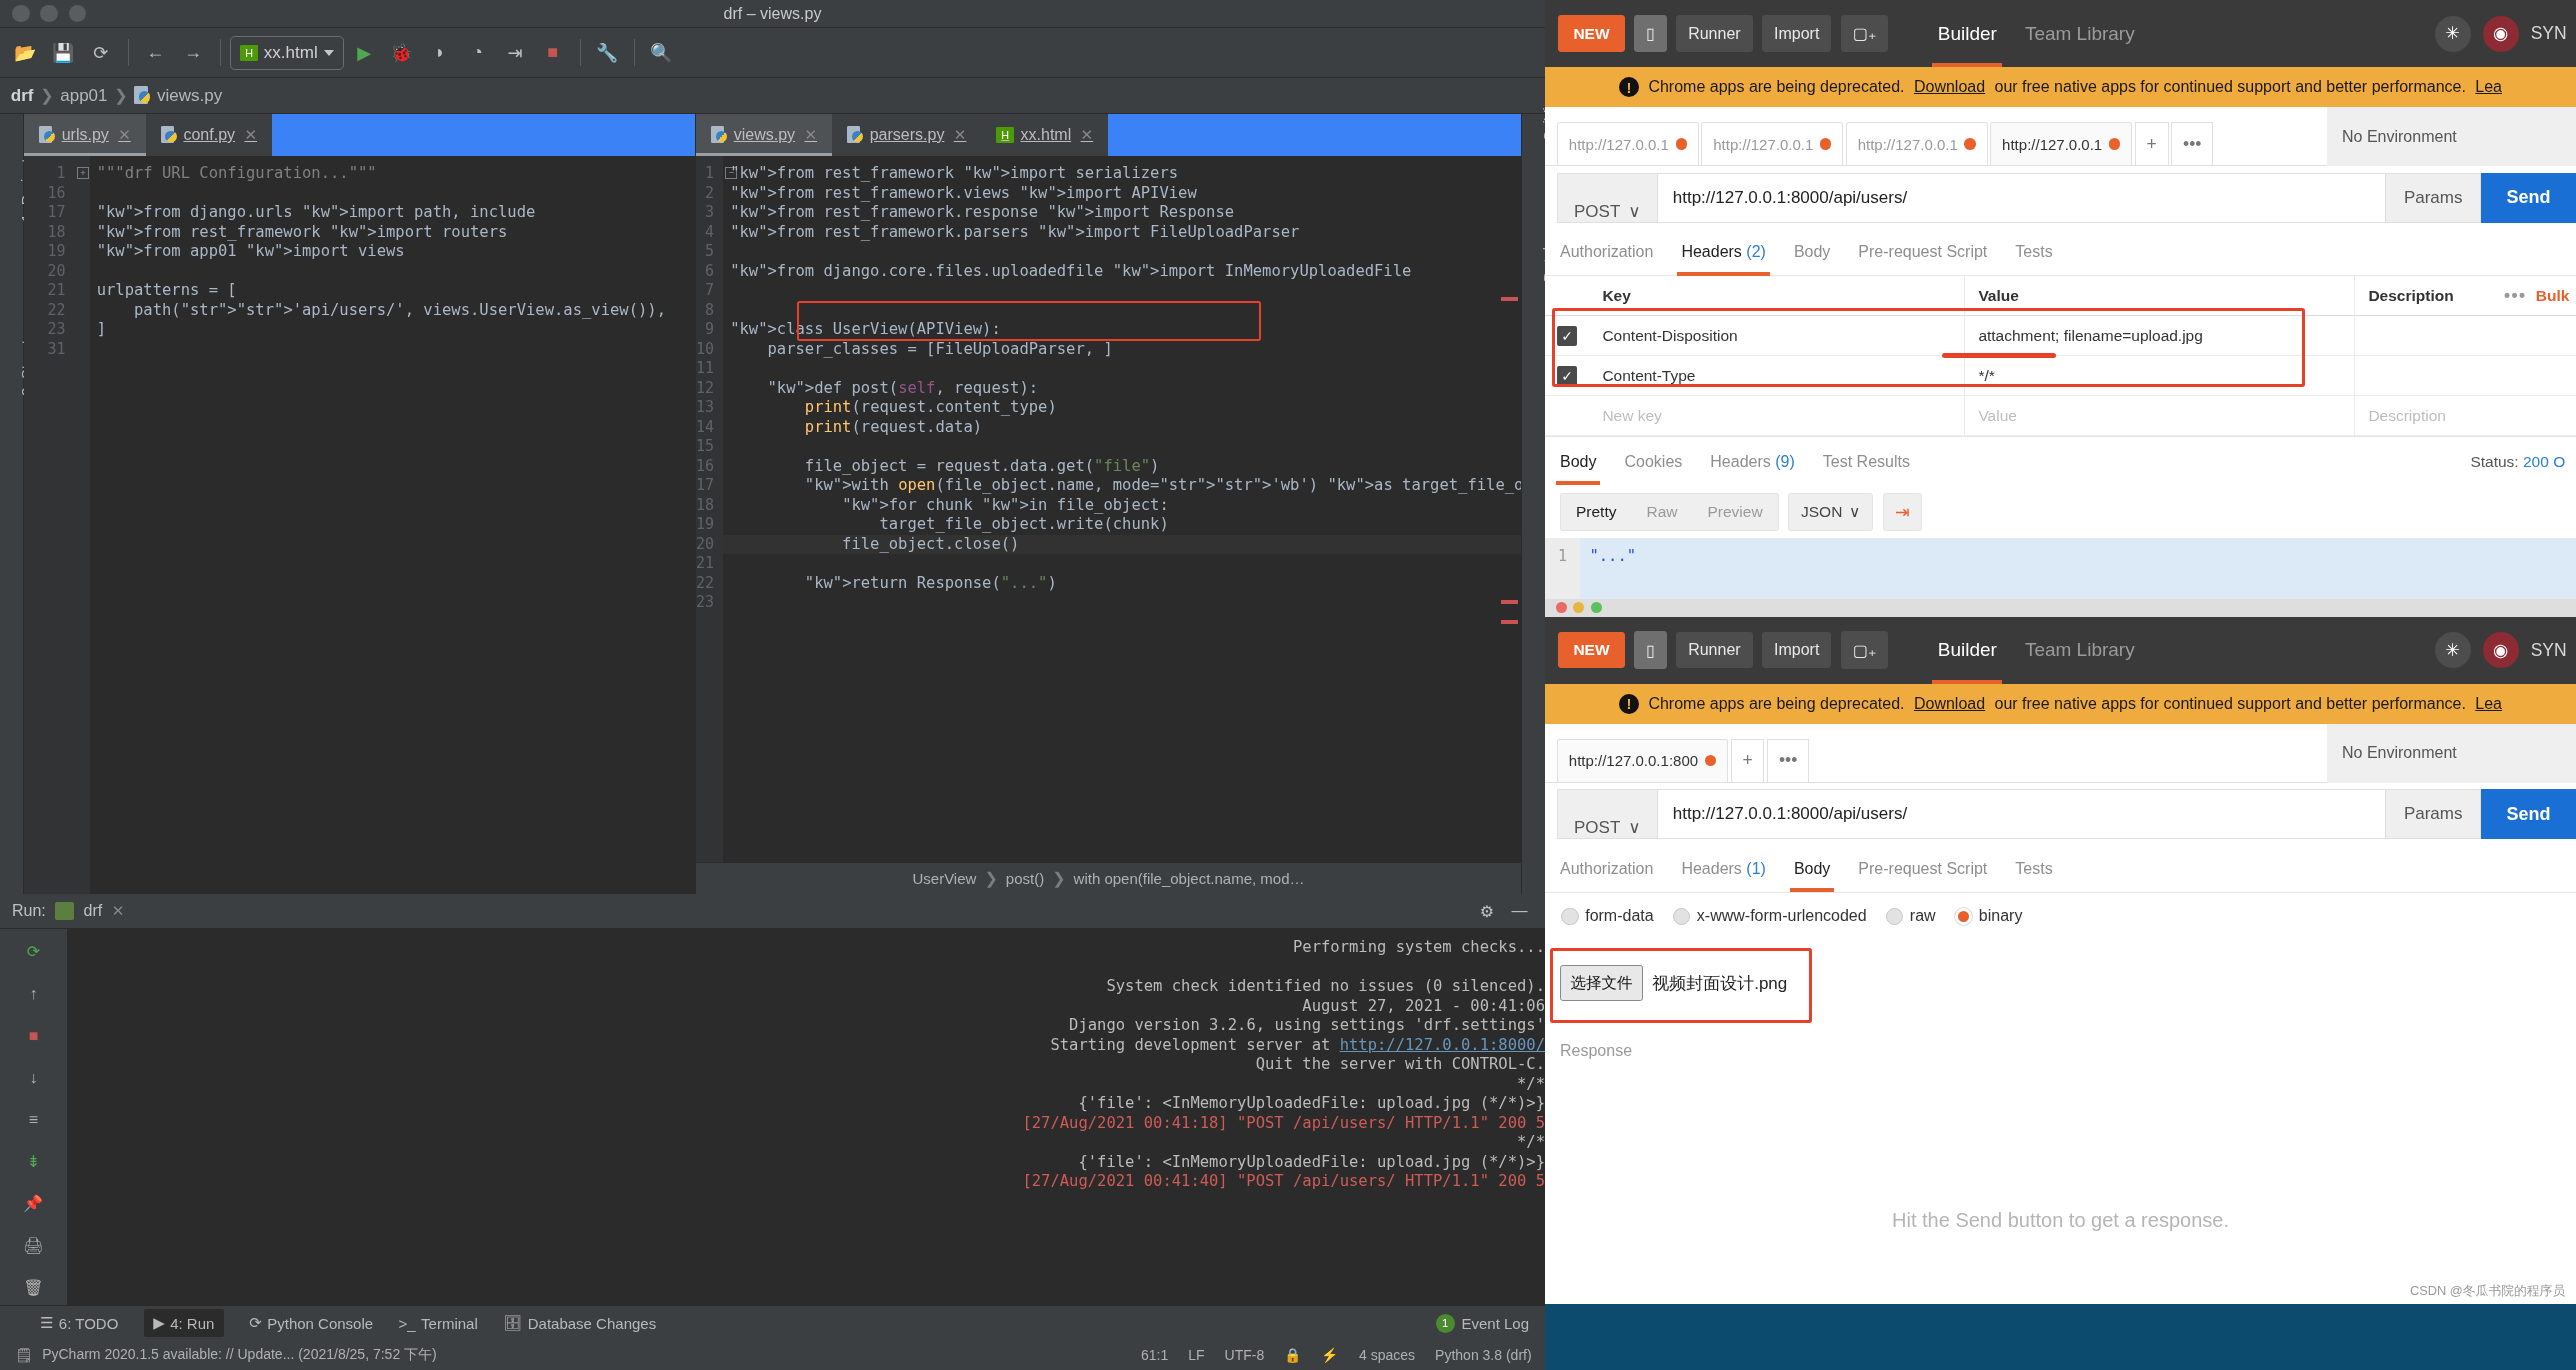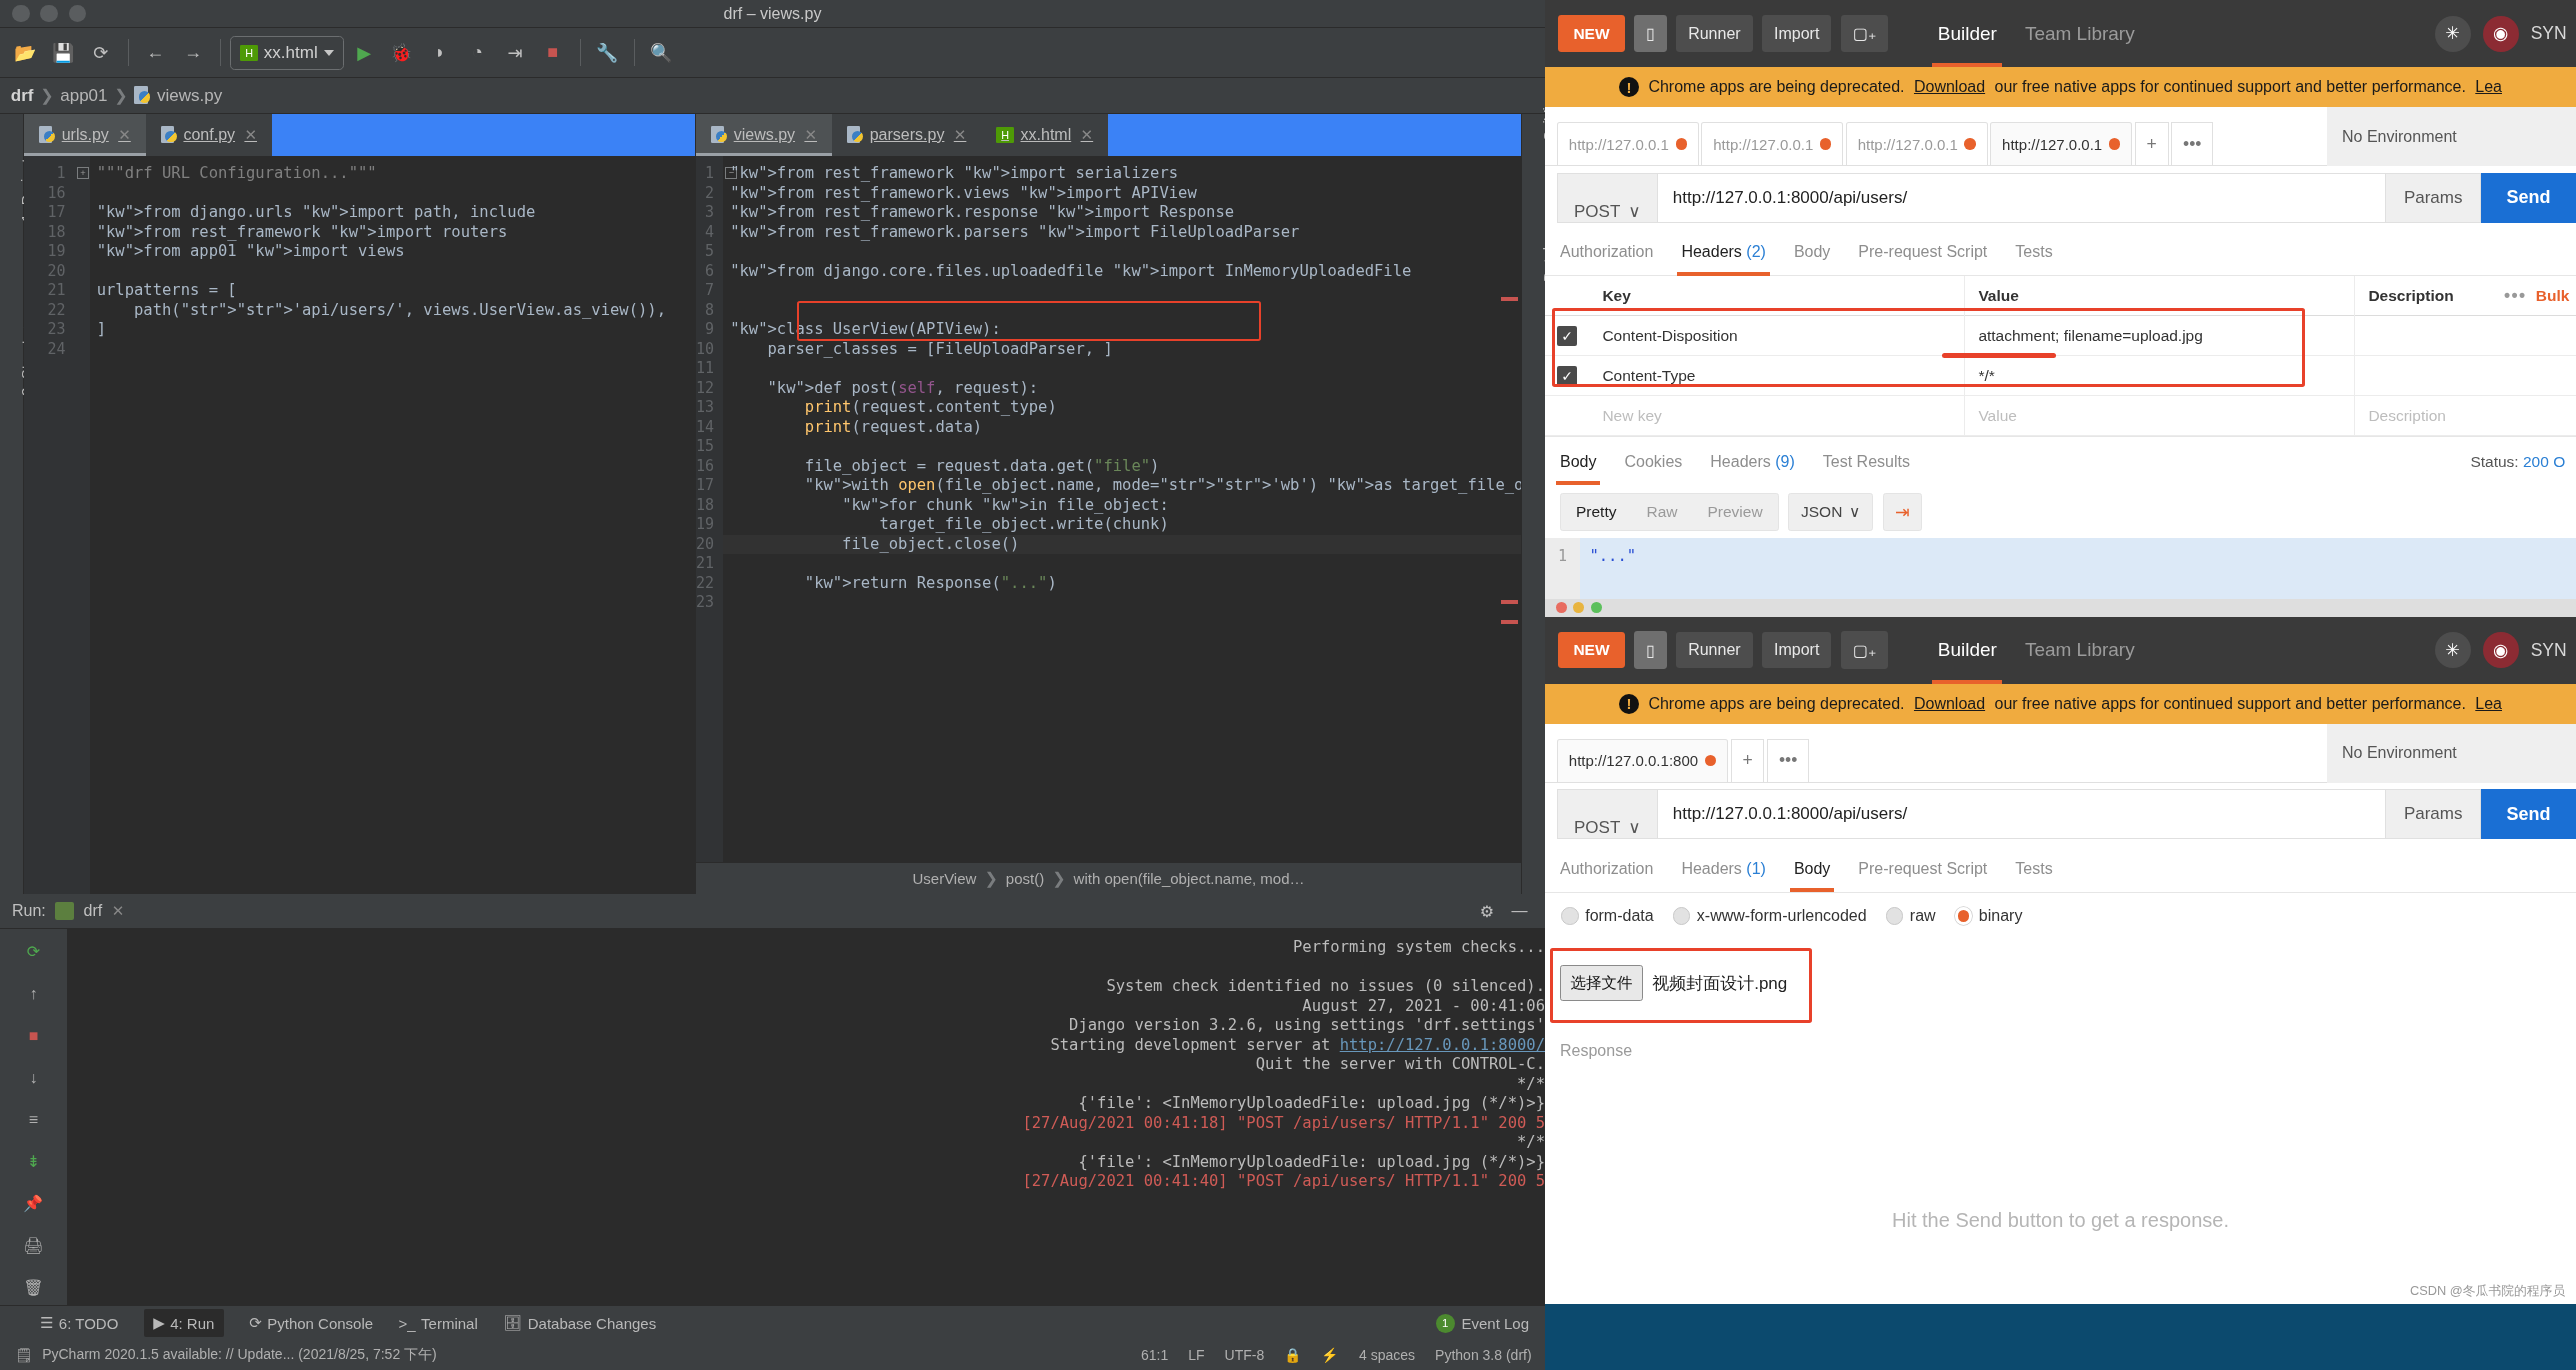--- a/index.html
+++ b/index.html
@@ -202,21 +202,21 @@
 
   .pm-divider { height:17.5px; background:#dedede; display:flex; align-items:center;
     padding-left:10.8px; gap:6.7px;}
   .d-dot { width:10.8px;height:10.8px;border-radius:50%;}
 
   .radios { height:47px; display:flex; align-items:center; gap:19px; padding:0 16px;
     font-size:16px; color:#333; background:#fff;}
   .radio { width:17.5px;height:17.5px;border-radius:50%;background:#e2e2e2;
     border:0.7px solid #c8c8c8; display:inline-block; vertical-align:middle;}
   .radio.on { background:#e8612c; border:3.4px solid #fff; box-shadow:0 0 0 0.7px #ccc;}
-  .rlabel { display:flex; align-items:center; gap:6.7px;}
+  .rlabel { display:flex; align-items:flex-end; gap:6.7px;}
 
   .filezone { background:#fff; height:87px; display:flex; align-items:center;
     padding-left:15px; position:relative;}
   .choose { border:0.7px solid #8a8a8a; background:#e8e8e8; padding:6.7px 9.4px;
     font-size:15.5px; color:#111; border-radius:2.7px;}
   .fname { font-size:17px; color:#222; margin-left:9.4px;}
 
   .respLabel { padding:15px; font-size:16px; color:#9a9a9a; background:#fff;}
   .hint { text-align:center; font-size:20px; color:#b5b5b5; padding-top:134px;
     background:#fff;}
@@ -294,21 +294,21 @@
           <div class="gutter" id="gutL">
               <div>1</div>
               <div>16</div>
               <div>17</div>
               <div>18</div>
               <div>19</div>
               <div>20</div>
               <div>21</div>
               <div>22</div>
               <div>23</div>
-              <div>24</div>
+              <div>31</div>
             </div>
           <div class="foldcol">
             <div style="position:absolute;left:2px;top:10.8px;width:12px;height:12px;border:0.7px solid #7a7d7f;color:#999;font-size:9.4px;line-height:10.8px;text-align:center;">+</div>
           </div>
           <div class="codebody" id="codeL">
               <div class="cl"><span class="cmt">"""drf URL Configuration..."""</span></div>
               <div class="cl"></div>
               <div class="cl"><span class="&lt;span">"kw"</span>&gt;from django.urls <span class="&lt;span">"kw"</span>&gt;import path, include</div>
               <div class="cl"><span class="&lt;span">"kw"</span>&gt;from rest_framework <span class="&lt;span">"kw"</span>&gt;import routers</div>
               <div class="cl"><span class="&lt;span">"kw"</span>&gt;from app01 <span class="&lt;span">"kw"</span>&gt;import views</div>

